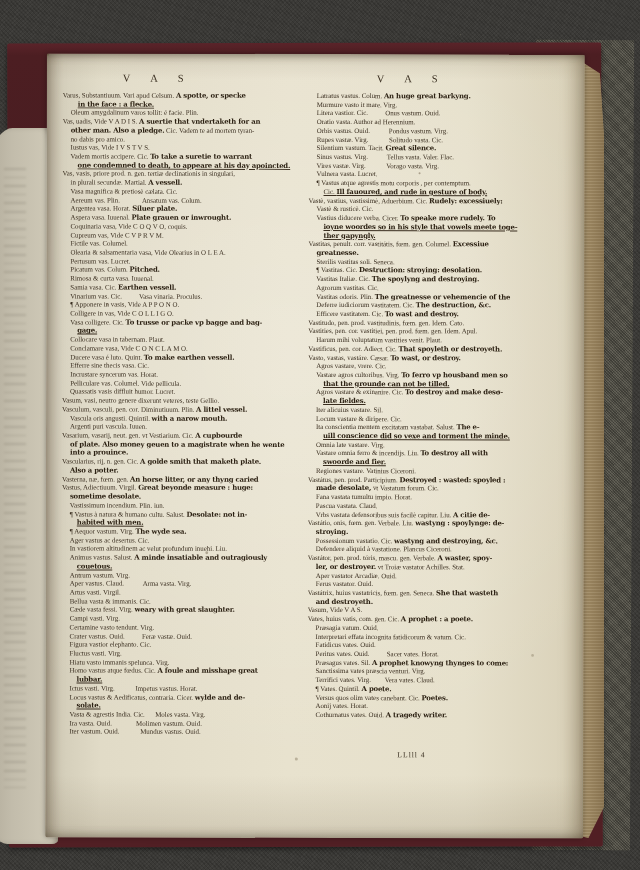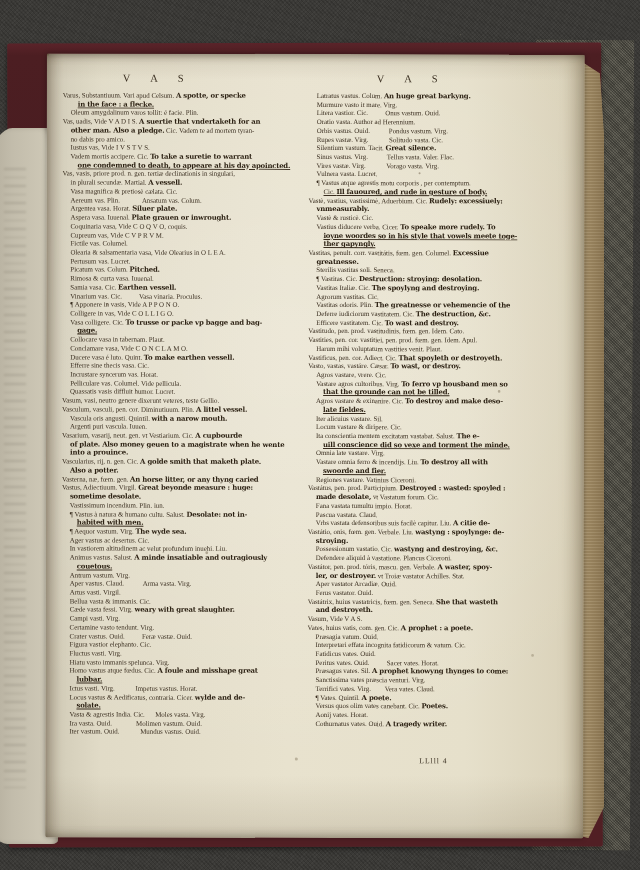--- a/index.html
+++ b/index.html
@@ -62,22 +62,22 @@
   .runhead.l{left:76px;width:84px;}
   .runhead.r{left:330px;width:84px;}
   .col{position:absolute;top:38px;}
   .col.left{left:16px;width:246px;}
   .col.right{left:262px;width:258px;}
   .tl{white-space:pre;overflow:hidden;height:8.72px;
     font:6.9px/8.72px "Liberation Serif", serif;color:#392d1f;}
   .ind1{padding-left:8px;}
   .ind2{padding-left:15px;text-decoration:underline;}
   .bl{font-family:"DejaVu Serif", serif;font-weight:700;letter-spacing:-.2px;color:#2d2214;}
-  .sig{position:absolute;left:374px;top:696px;width:80px;
-    font:7.6px "Liberation Serif", serif;letter-spacing:1px;color:#3a2f21;margin-top:6px;}
+  .sig{position:absolute;left:352px;top:696px;width:80px;
+    font:7.6px "Liberation Serif", serif;letter-spacing:1px;color:#3a2f21;}
 </style>
 </head>
 <body>
 
 <div class="scene">
   <div class="cloth"></div>
   <div class="cover"></div>
   <div class="fore-edge"></div>
   <div class="prev-page">
     <div class="prev-text"></div>
@@ -169,21 +169,20 @@
         <div class="tl ind1"><span class="rm">Oratio vasta. Author ad Herennium.</span></div>
         <div class="tl ind1"><span class="rm">Orbis vastus. Ouid.           Pondus vastum. Virg.</span></div>
         <div class="tl ind1"><span class="rm">Rupes vastæ. Virg.            Solitudo vasta. Cic.</span></div>
         <div class="tl ind1"><span class="rm">Silentium vastum. Tacit. </span><span class="bl">Great silence.</span></div>
         <div class="tl ind1"><span class="rm">Sinus vastus. Virg.           Tellus vasta. Valer. Flac.</span></div>
         <div class="tl ind1"><span class="rm">Vires vastæ. Virg.            Vorago vasta. Virg.</span></div>
         <div class="tl ind1"><span class="rm">Vulnera vasta. Lucret.</span></div>
         <div class="tl ind1"><span class="rm">¶ Vastus atque agrestis motu corporis , per contemptum.</span></div>
         <div class="tl ind2"><span class="rm">Cic. </span><span class="bl">Ill fauoured, and rude in gesture of body.</span></div>
         <div class="tl ind0"><span class="rm">Vastè, vastius, vastissimè, Aduerbium. Cic. </span><span class="bl">Rudely: excessiuely:</span></div>
-        <div class="tl ind1"><span class="bl">vnmeasurably.</span></div>
         <div class="tl ind1"><span class="rm">Vastè &amp; rusticè. Cic.</span></div>
         <div class="tl ind1"><span class="rm">Vastius diducere verba. Cicer. </span><span class="bl">To speake more rudely. To</span></div>
         <div class="tl ind2"><span class="bl">ioyne woordes so in his style that vowels meete toge-</span></div>
         <div class="tl ind2"><span class="bl">ther gapyngly.</span></div>
         <div class="tl ind0"><span class="rm">Vastitas, penult. corr. vastitátis, fœm. gen. Columel. </span><span class="bl">Excessiue</span></div>
         <div class="tl ind1"><span class="bl">greatnesse.</span></div>
         <div class="tl ind1"><span class="rm">Sterilis vastitas soli. Seneca.</span></div>
         <div class="tl ind1"><span class="rm">¶ Vastitas. Cic. </span><span class="bl">Destruction: stroying: desolation.</span></div>
         <div class="tl ind1"><span class="rm">Vastitas Italiæ. Cic. </span><span class="bl">The spoylyng and destroying.</span></div>
         <div class="tl ind1"><span class="rm">Agrorum vastitas. Cic.</span></div>

